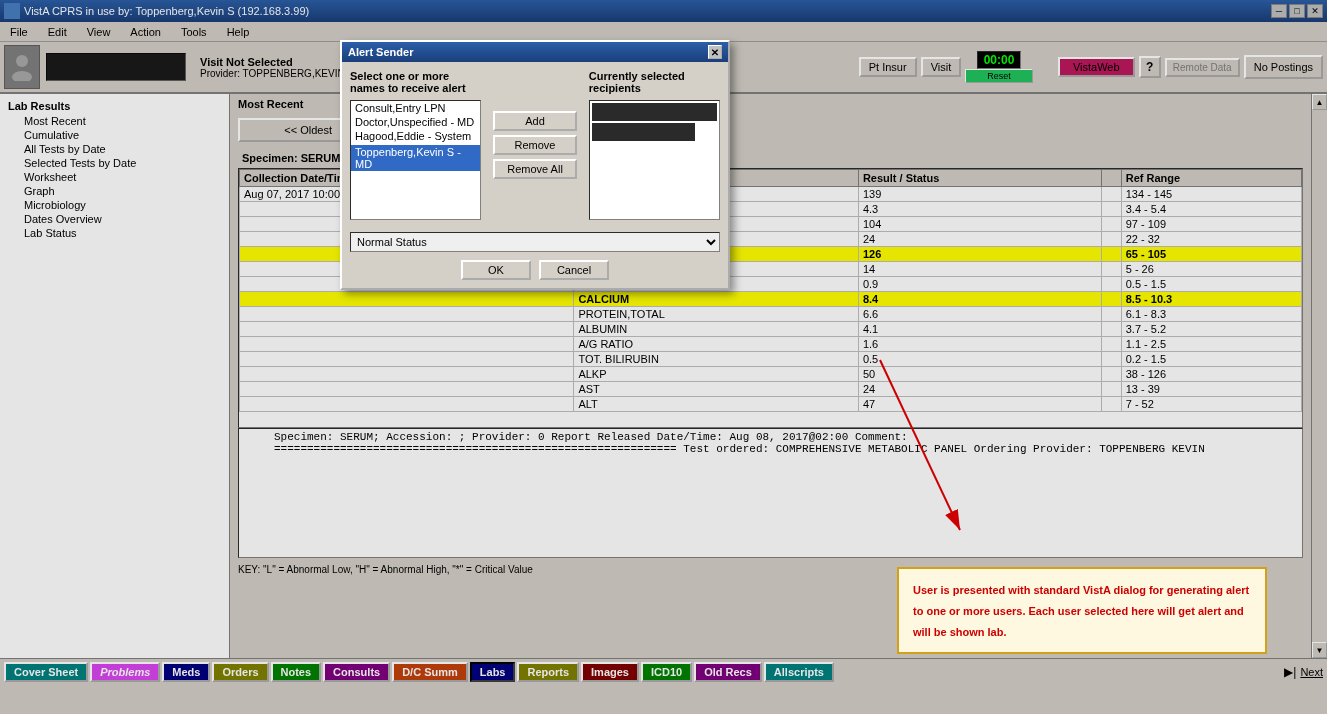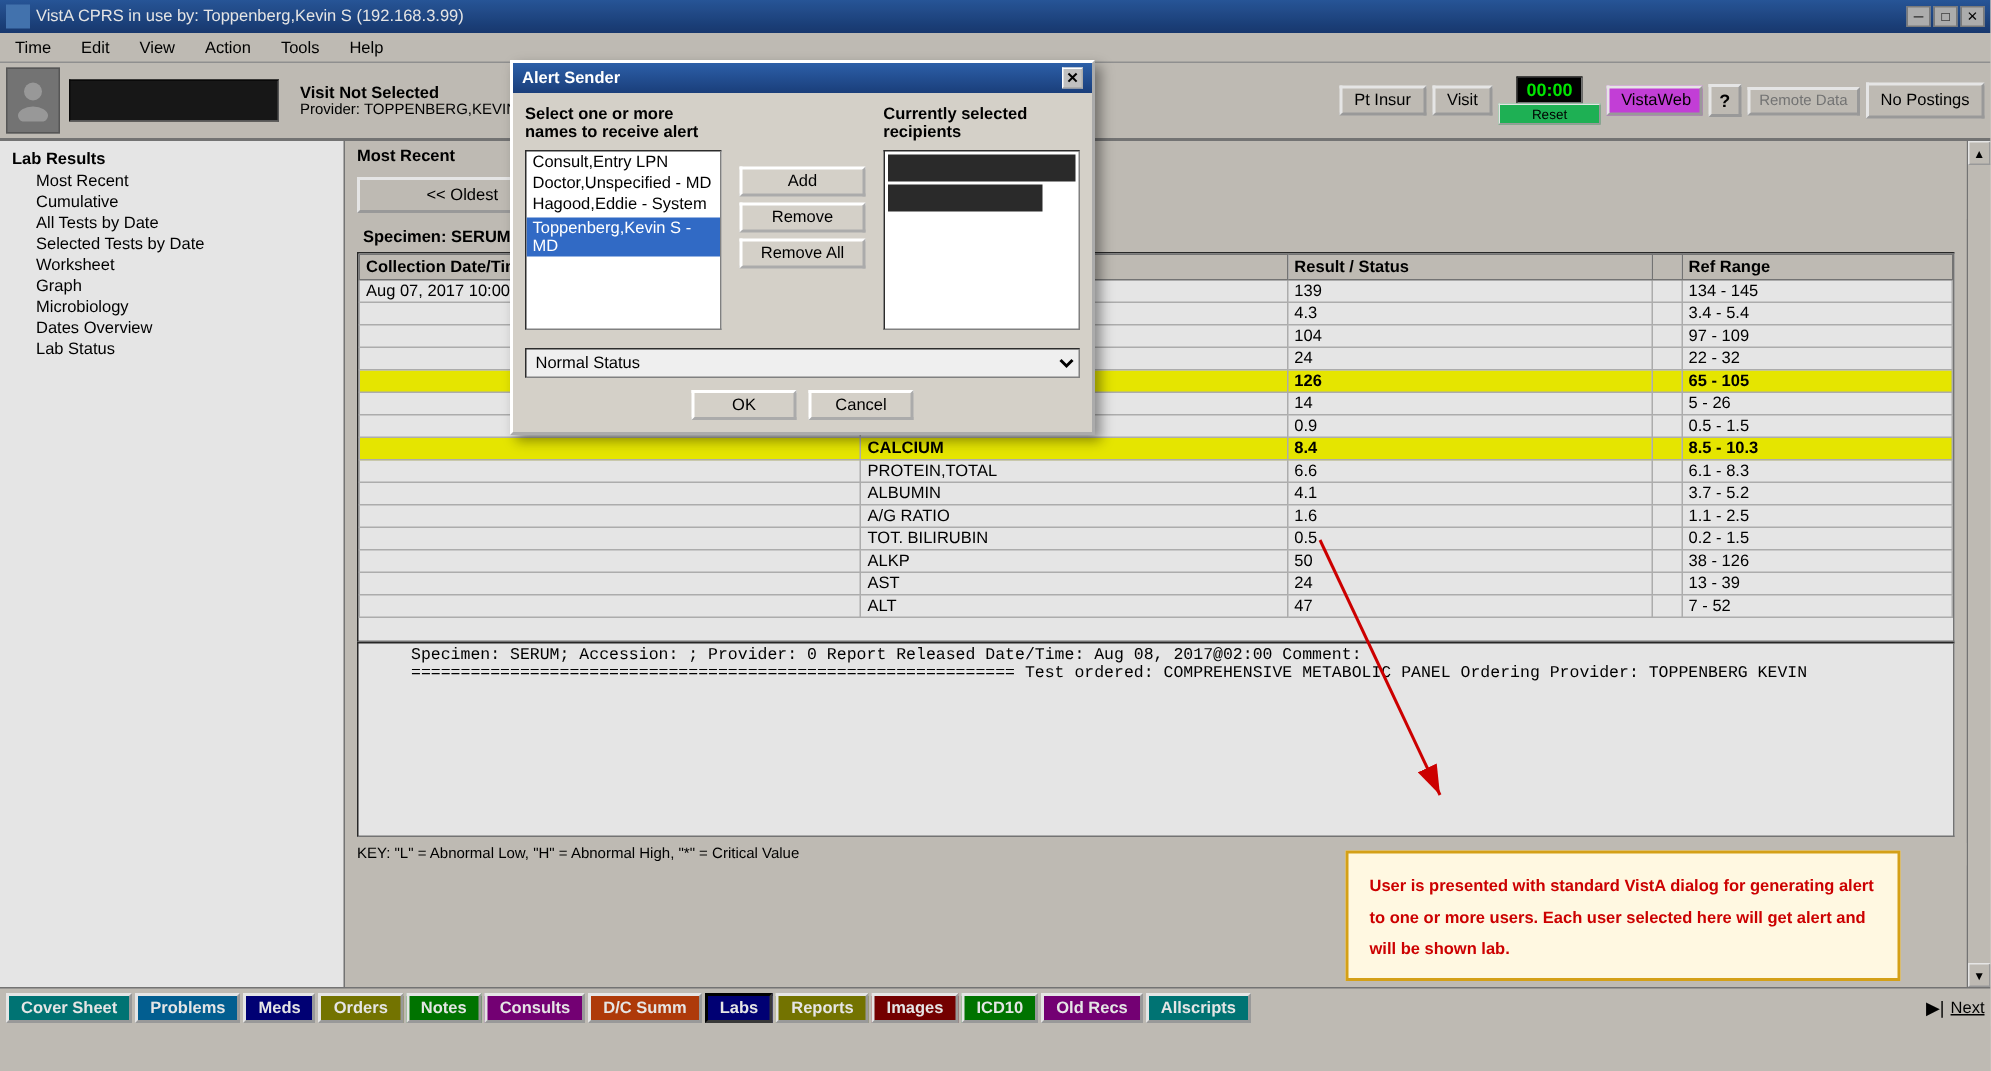--- a/index.html
+++ b/index.html
@@ -46,21 +46,21 @@
     .avatar { width: 36px; height: 44px; background: #808080; border: 1px solid #606060; display: flex; align-items: center; justify-content: center; }
     .patient-name-box { width: 140px; height: 28px; background: #404040; border: 1px inset #606060; }
     .visit-info { display: flex; flex-direction: column; margin-left: 8px; }
     .visit-title { font-weight: bold; font-size: 11px; }
     .visit-provider { font-size: 10px; }
     .upcoming-box { display: flex; align-items: center; gap: 4px; margin-left: 16px; }
     .upcoming-label { font-size: 11px; }
     .upcoming-value { width: 160px; height: 20px; background: #404040; border: 1px inset #606060; }
     .header-buttons { display: flex; gap: 4px; margin-left: auto; align-items: center; }
     .hdr-btn { background: #d4d0c8; border: 2px outset #ffffff; padding: 2px 8px; font-size: 11px; cursor: pointer; }
-    .vistaweb-btn { background: #d946ef; border: 2px outset #ffffff; padding: 2px 8px; font-size: 11px; width: 64px; }
+    .vistaweb-btn { background: #be185d; border: 2px outset #ffffff; padding: 2px 8px; font-size: 11px; width: 77px; margin-left: 21px; }
     .time-box { display: flex; flex-direction: column; align-items: center; }
     .time-display { font-size: 12px; font-weight: bold; border: 1px inset #808080; background: #000; color: #00ff00; padding: 1px 4px; width: 44px; text-align: center; }
     .reset-btn { font-size: 9px; background: #22c55e; border: 1px outset #ffffff; padding: 1px 21px; cursor: pointer; }
     .remote-data-btn { background: #d4d0c8; border: 2px outset #ffffff; padding: 2px 6px; font-size: 11px; color: #808080; }
     .no-postings-btn { background: #d4d0c8; border: 2px outset #ffffff; padding: 4px 8px; font-size: 11px; }
     .question-btn { width: 22px; height: 22px; background: #d4d0c8; border: 2px outset #ffffff; font-size: 12px; font-weight: bold; cursor: pointer; display: flex; align-items: center; justify-content: center; }
 
     
     .main-area {
       display: flex;
@@ -189,21 +189,21 @@
     .tab {
       padding: 2px 8px;
       border: 2px outset #ffffff;
       cursor: pointer;
       font-size: 11px;
       font-weight: bold;
       background: #d4d0c8;
     }
     .tab.active { background: #d4d0c8; border: 2px inset #808080; }
     .tab.cover-sheet { background: #008080; color: white; }
-    .tab.problems { background: #0369a1; color: white; }
+    .tab.problems { background: #d946ef; color: white; font-style: italic; }
     .tab.meds { background: #000080; color: white; }
     .tab.orders { background: #808000; color: white; }
     .tab.notes { background: #008000; color: white; }
     .tab.consults { background: #800080; color: white; }
     .tab.dc-summ { background: #c2410c; color: white; }
     .tab.labs { background: #000080; color: white; border: 2px inset #404040; }
     .tab.reports { background: #808000; color: white; }
     .tab.images { background: #800000; color: white; }
     .tab.icd10 { background: #008000; color: white; }
     .tab.old-recs { background: #800080; color: white; }
@@ -360,21 +360,21 @@
     <span>VistA CPRS in use by: Toppenberg,Kevin S  (192.168.3.99)</span>
   </div>
   <div class="title-bar-controls">
     <div class="title-btn">─</div>
     <div class="title-btn">□</div>
     <div class="title-btn">✕</div>
   </div>
 </div>
 
 <div class="menu-bar">
-  <span class="menu-item">Time</span>
+  <span class="menu-item">File</span>
   <span class="menu-item">Edit</span>
   <span class="menu-item">View</span>
   <span class="menu-item">Action</span>
   <span class="menu-item">Tools</span>
   <span class="menu-item">Help</span>
 </div>
 
 <div class="header-bar">
   <div class="avatar">
     <svg width="24" height="28" viewBox="0 0 24 28">

